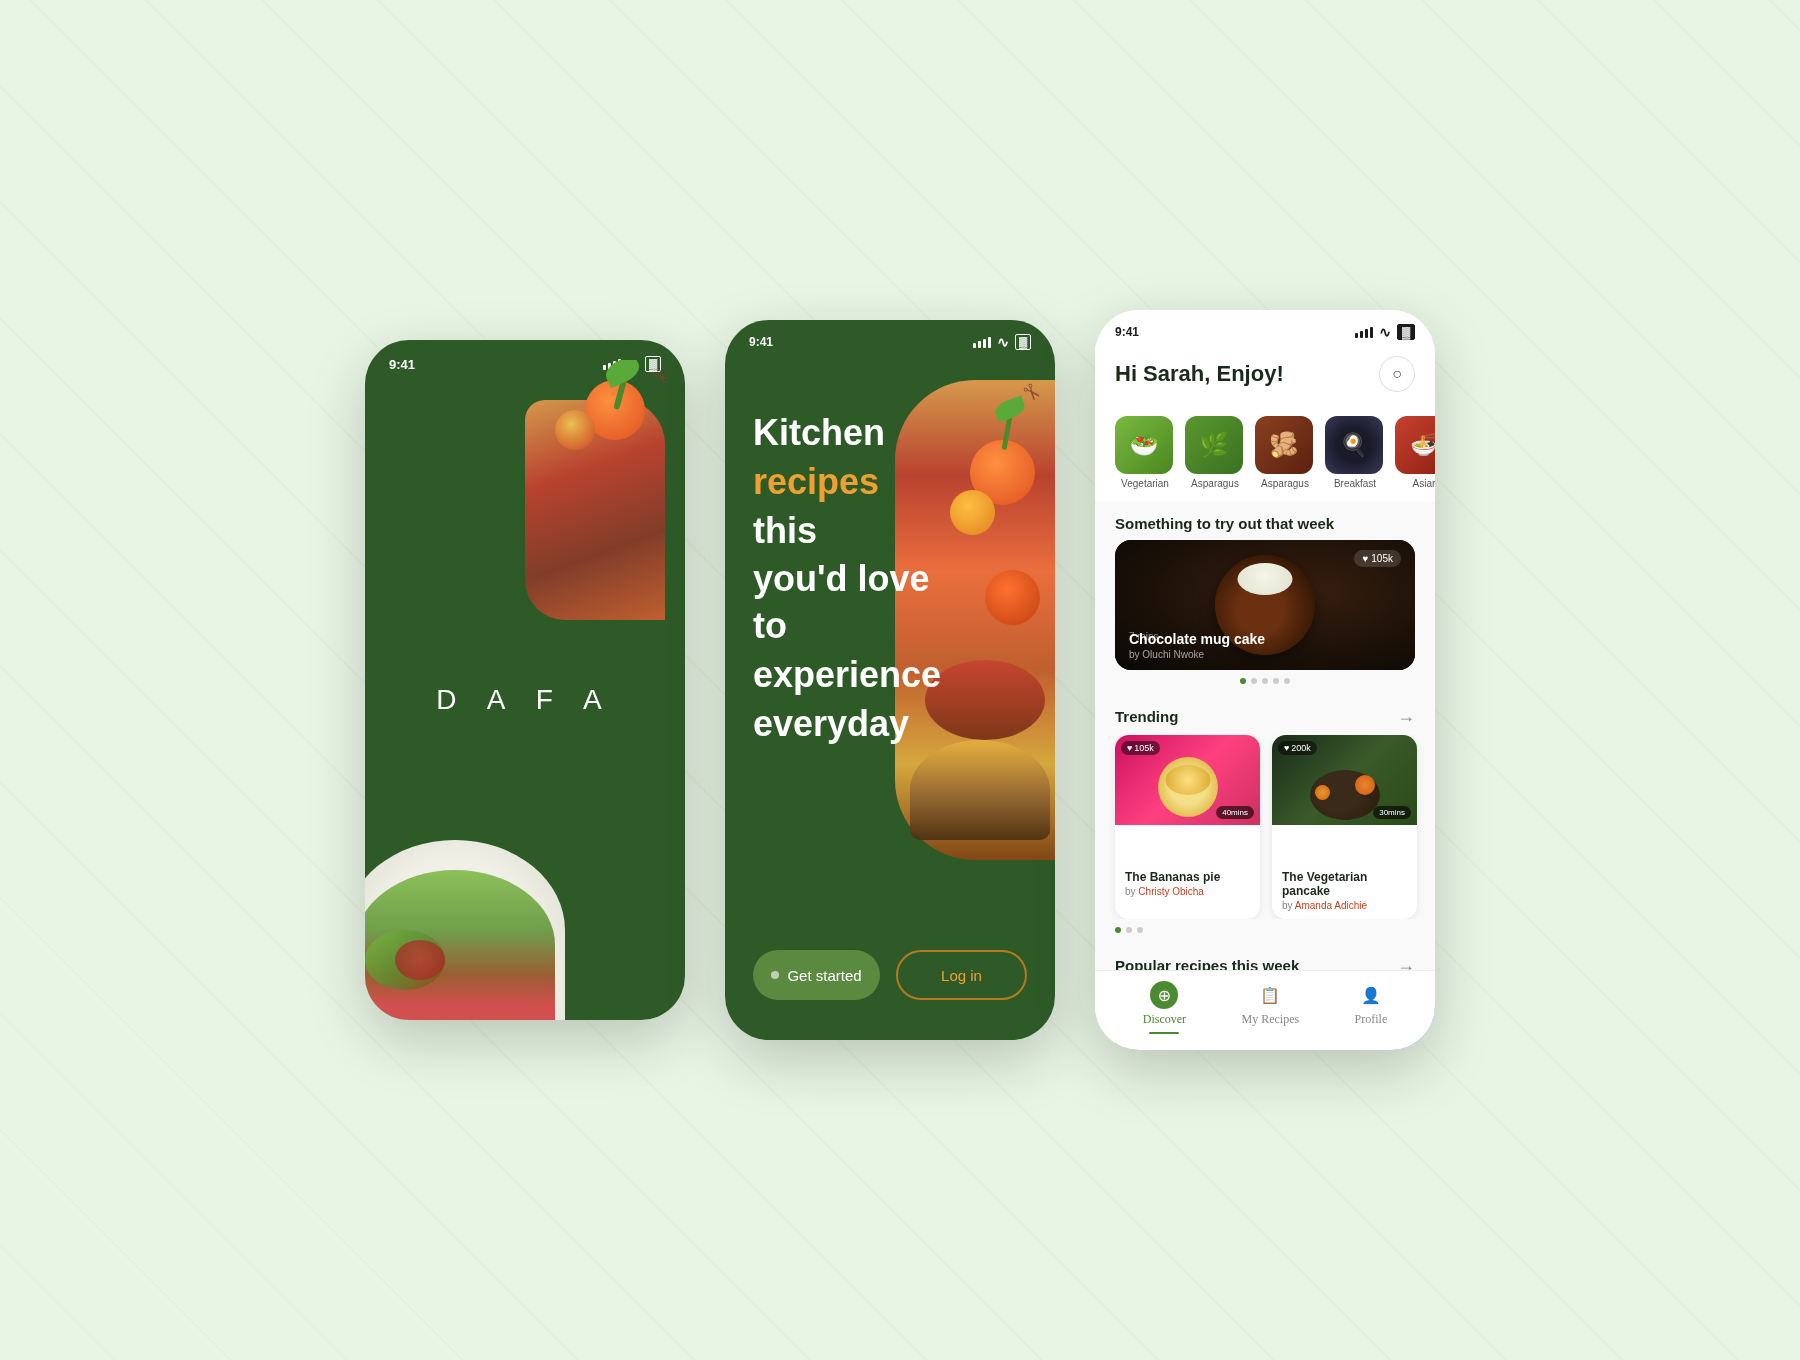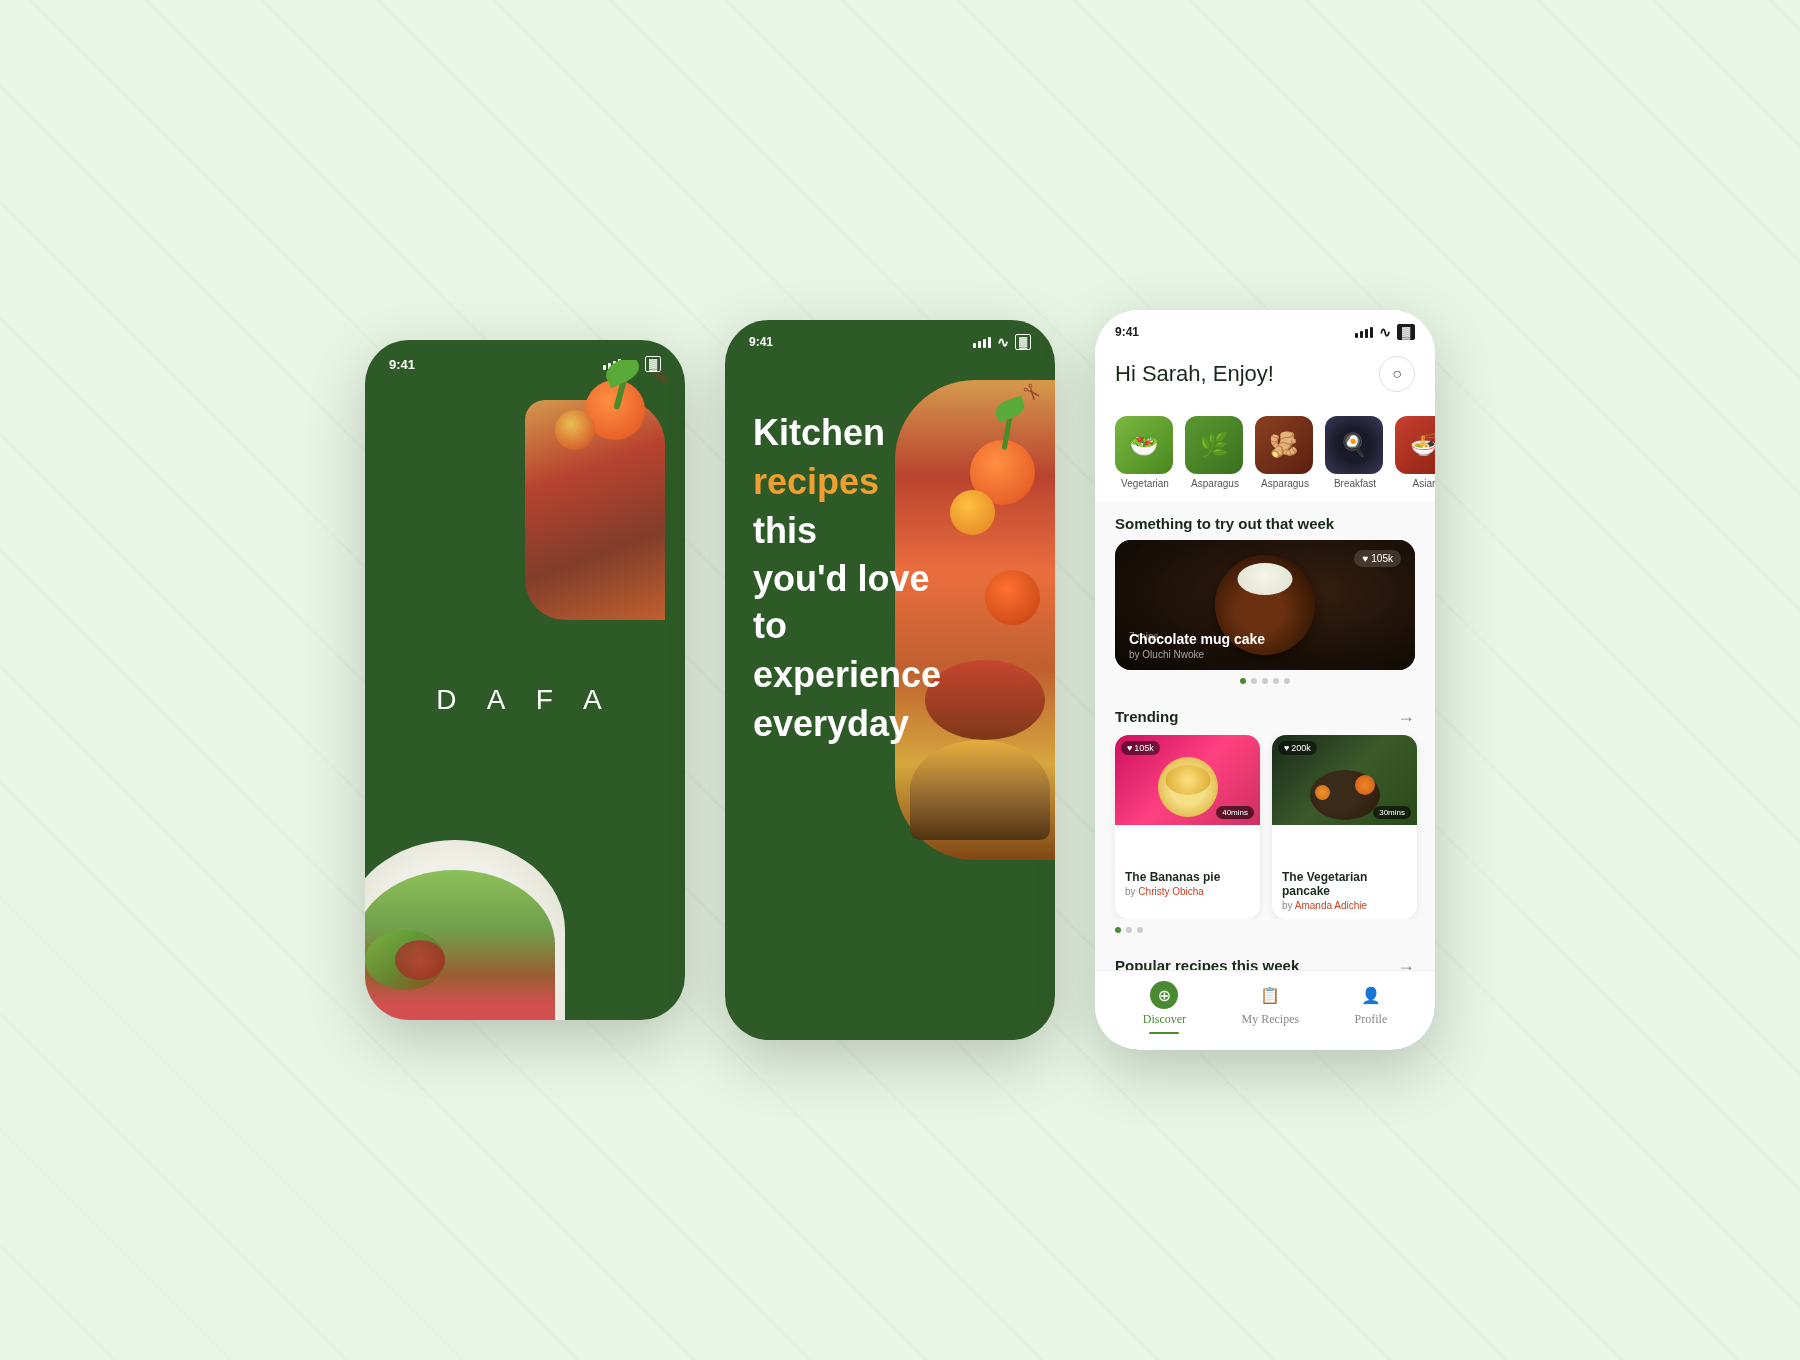--- a/index.html
+++ b/index.html
@@ -245,21 +245,21 @@
     .app-header {
       background: white;
       padding: 8px 20px 16px;
       display: flex;
       justify-content: space-between;
       align-items: center;
     }
 
     .greeting {
       font-size: 22px;
-      font-weight: 400;
+      font-weight: 700;
       color: #1a2a1a;
     }
 
     .search-circle {
       width: 36px; height: 36px;
       border-radius: 50%;
       border: 1.5px solid #ddd;
       display: flex;
       align-items: center;
       justify-content: center;
@@ -646,20 +646,24 @@
 
       <div class="screen2-hero-text">
         <div class="hero-line">Kitchen</div>
         <div class="hero-line accent">recipes</div>
         <div class="hero-line">this</div>
         <div class="hero-line">you'd love to</div>
         <div class="hero-line">experience</div>
         <div class="hero-line">everyday</div>
       </div>
 
+      <div class="screen2-buttons">
+        <button class="btn-get-started">Get started</button>
+        <button class="btn-login">Log in</button>
+      </div>
     </div>
   </div>
 
   <div class="phone">
     <div class="screen3">
 
       <div class="screen3-status">
         <span>9:41</span>
         <div class="status-icons" style="color:#1a1a1a;">
           <div style="display:flex;gap:2px;align-items:flex-end">

